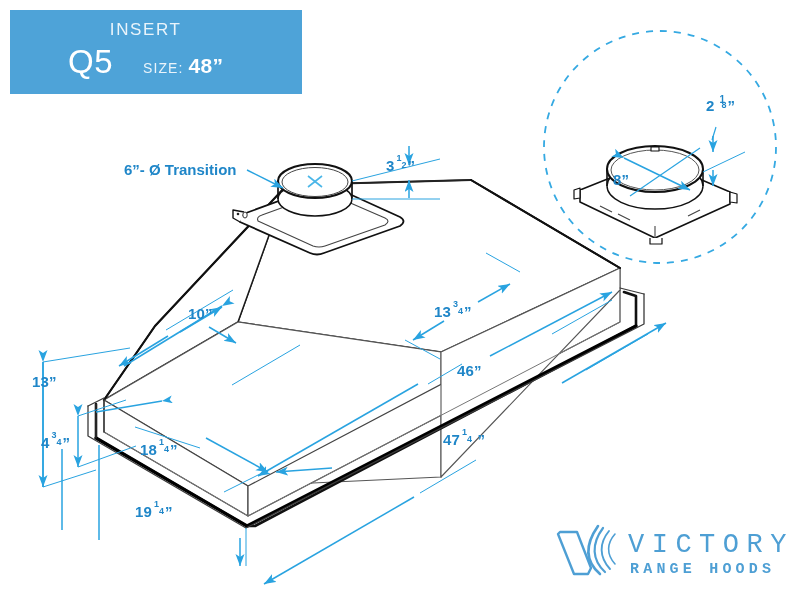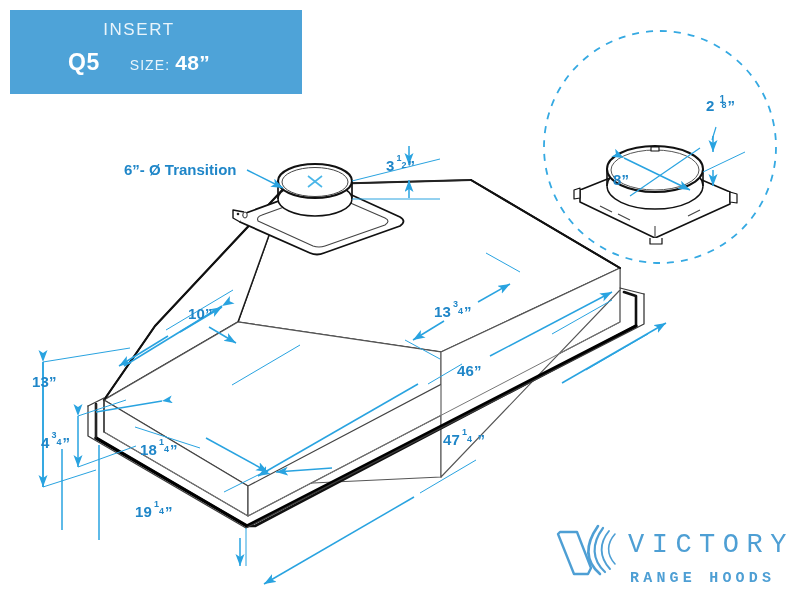--- a/index.html
+++ b/index.html
@@ -46,22 +46,22 @@
     font-weight: 400;
     line-height: 24px;
   }
   .banner-row {
     display: flex;
     align-items: baseline;
     margin-top: 1px;
   }
   .banner-model {
     color: #ffffff;
-    font-size: 23px;
-    font-weight: bold;
+    font-size: 33px;
+    font-weight: normal;
     letter-spacing: 0.5px;
     line-height: 38px;
   }
   .banner-size {
     margin-left: 30px;
     color: #eaf4fb;
     font-size: 14px;
     letter-spacing: 1.1px;
     line-height: 38px;
   }
@@ -152,21 +152,21 @@
     letter-spacing: 7.5px;
     line-height: 30px;
     font-weight: 400;
   }
   .logo-sub {
     color: #4e9fd4;
     font-size: 15px;
     font-weight: bold;
     letter-spacing: 4.2px;
     line-height: 18px;
-    margin-top: 10px;
+    margin-top: 1px;
     margin-left: 2px;
   }
 </style>
 </head>
 <body>
 
 <div id="stage">
 
   <div class="banner">
     <div class="banner-inner">

